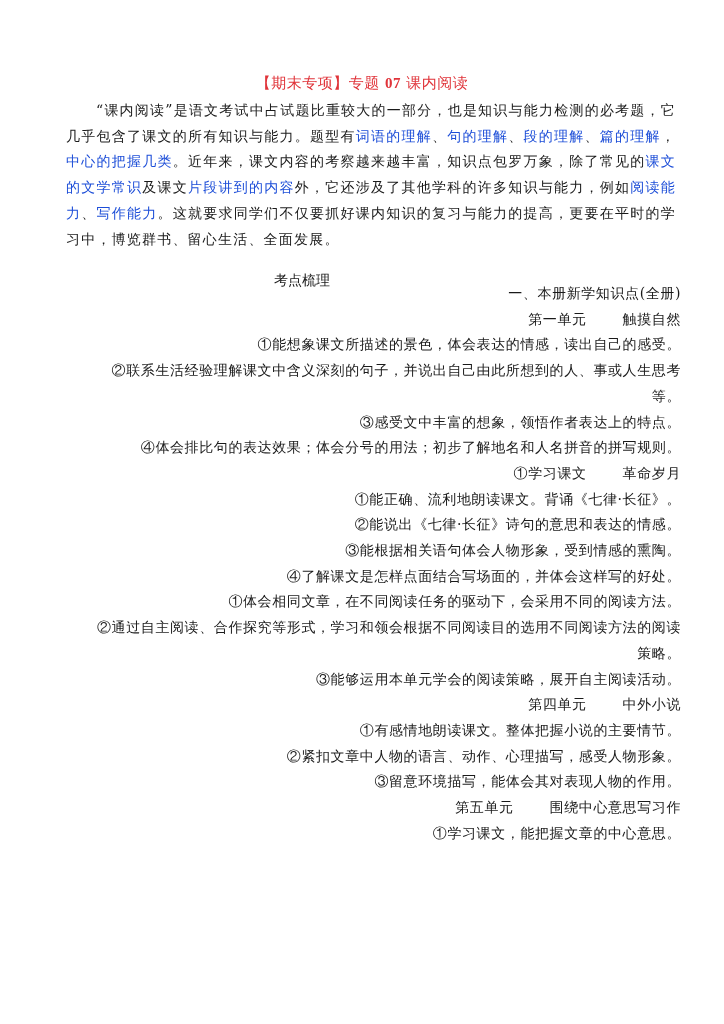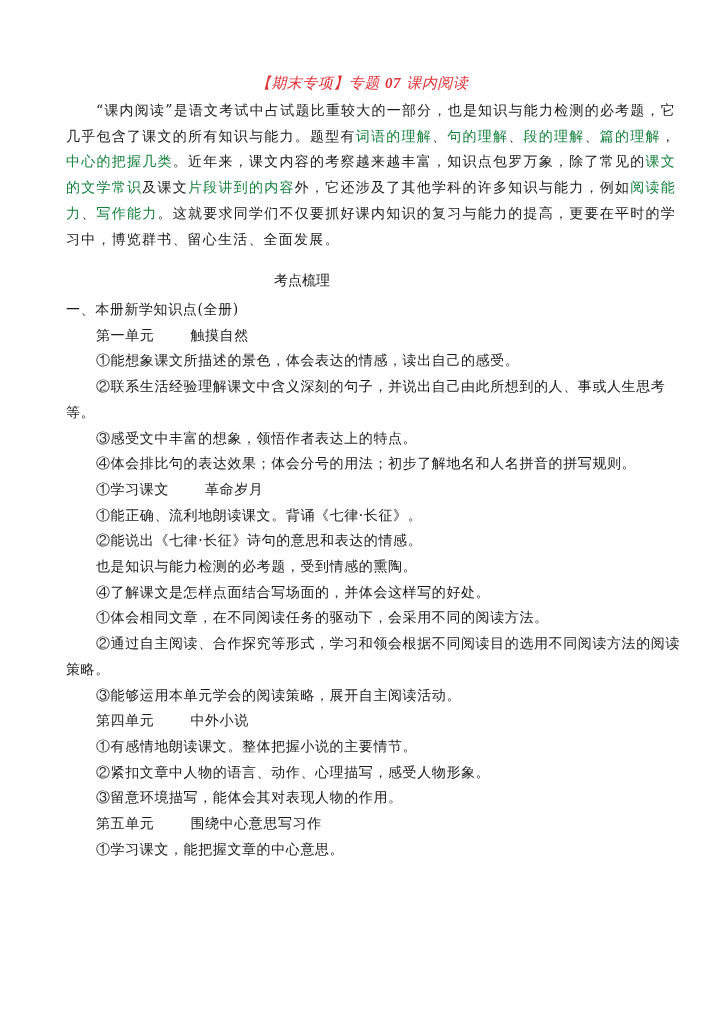--- a/index.html
+++ b/index.html
@@ -1,29 +1,29 @@
 <!DOCTYPE html>
 <html><head>
   <meta charset="utf-8">
   <style>
     html, body { margin: 0; padding: 0; background: #ffffff; }
     body { width: 724px; height: 1024px; position: relative; overflow: hidden;
       font-family: "DejaVu Serif", "Liberation Serif", serif; color: #1a1a1a; }
     .page { position: absolute; left: 0; top: 0; width: 724px; height: 1024px; }
     .title { position: absolute; top: 74px; left: 0; width: 724px; text-align: center;
-      font-size: 15px; color: #e0343a; letter-spacing: 0.5px; font-style: italic; }
+      font-size: 15px; color: #e0343a; letter-spacing: 0.5px; }
     .title b { font-family: "Liberation Serif", serif; font-weight: bold; }
     .intro { position: absolute; left: 66px; top: 98px; width: 610px; font-size: 14px;
       line-height: 25.7px; letter-spacing: 1.2px; text-align: justify; }
     .intro p { margin: 0; text-indent: 30px; }
-    .red { color: #15803d; }
+    .red { color: #1d4ed8; }
     .section-title { position: absolute; top: 272px; left: 0; width: 604px; text-align: center;
       font-size: 14px; }
-    .outline { position: absolute; left: 66px; top: 297px; width: 615px; font-size: 14px;
-      line-height: 25.7px; letter-spacing: 0.6px; }
+    .outline { position: absolute; left: 66px; top: 281px; width: 615px; font-size: 14px;
+      line-height: 25.7px; letter-spacing: 0.6px; text-align: right; }
     .line { white-space: nowrap; }
     .ind { padding-left: 30px; }
     .wrap { white-space: normal; text-indent: 30px; }
     .unit-gap { display: inline-block; width: 36px; }
   </style>
 </head>
 <body>
 
 <div class="page">
   <div class="title">
@@ -41,21 +41,21 @@
   <div class="outline" id="outline">
     <div class="line">一、本册新学知识点(全册)</div>
   <div class="line ind"><span>第一单元</span><span class="unit-gap"></span><span>触摸自然</span></div>
       <div class="wrap">①能想象课文所描述的景色，体会表达的情感，读出自己的感受。</div>
       <div class="wrap">②联系生活经验理解课文中含义深刻的句子，并说出自己由此所想到的人、事或人生思考等。</div>
       <div class="wrap">③感受文中丰富的想象，领悟作者表达上的特点。</div>
       <div class="wrap">④体会排比句的表达效果；体会分号的用法；初步了解地名和人名拼音的拼写规则。</div>
       <div class="line ind"><span>①学习课文</span><span class="unit-gap"></span><span>革命岁月</span></div>
       <div class="wrap">①能正确、流利地朗读课文。背诵《七律·长征》。</div>
       <div class="wrap">②能说出《七律·长征》诗句的意思和表达的情感。</div>
-      <div class="wrap">也是知识与能力检测的必考题，受到情感的熏陶。</div>
+      <div class="wrap">③能根据相关语句体会人物形象，受到情感的熏陶。</div>
       <div class="wrap">④了解课文是怎样点面结合写场面的，并体会这样写的好处。</div>
       <div class="wrap">①体会相同文章，在不同阅读任务的驱动下，会采用不同的阅读方法。</div>
       <div class="wrap">②通过自主阅读、合作探究等形式，学习和领会根据不同阅读目的选用不同阅读方法的阅读策略。</div>
       <div class="wrap">③能够运用本单元学会的阅读策略，展开自主阅读活动。</div>
       <div class="line ind"><span>第四单元</span><span class="unit-gap"></span><span>中外小说</span></div>
       <div class="wrap">①有感情地朗读课文。整体把握小说的主要情节。</div>
       <div class="wrap">②紧扣文章中人物的语言、动作、心理描写，感受人物形象。</div>
       <div class="wrap">③留意环境描写，能体会其对表现人物的作用。</div>
       <div class="line ind"><span>第五单元</span><span class="unit-gap"></span><span>围绕中心意思写习作</span></div>
       <div class="wrap">①学习课文，能把握文章的中心意思。</div>

